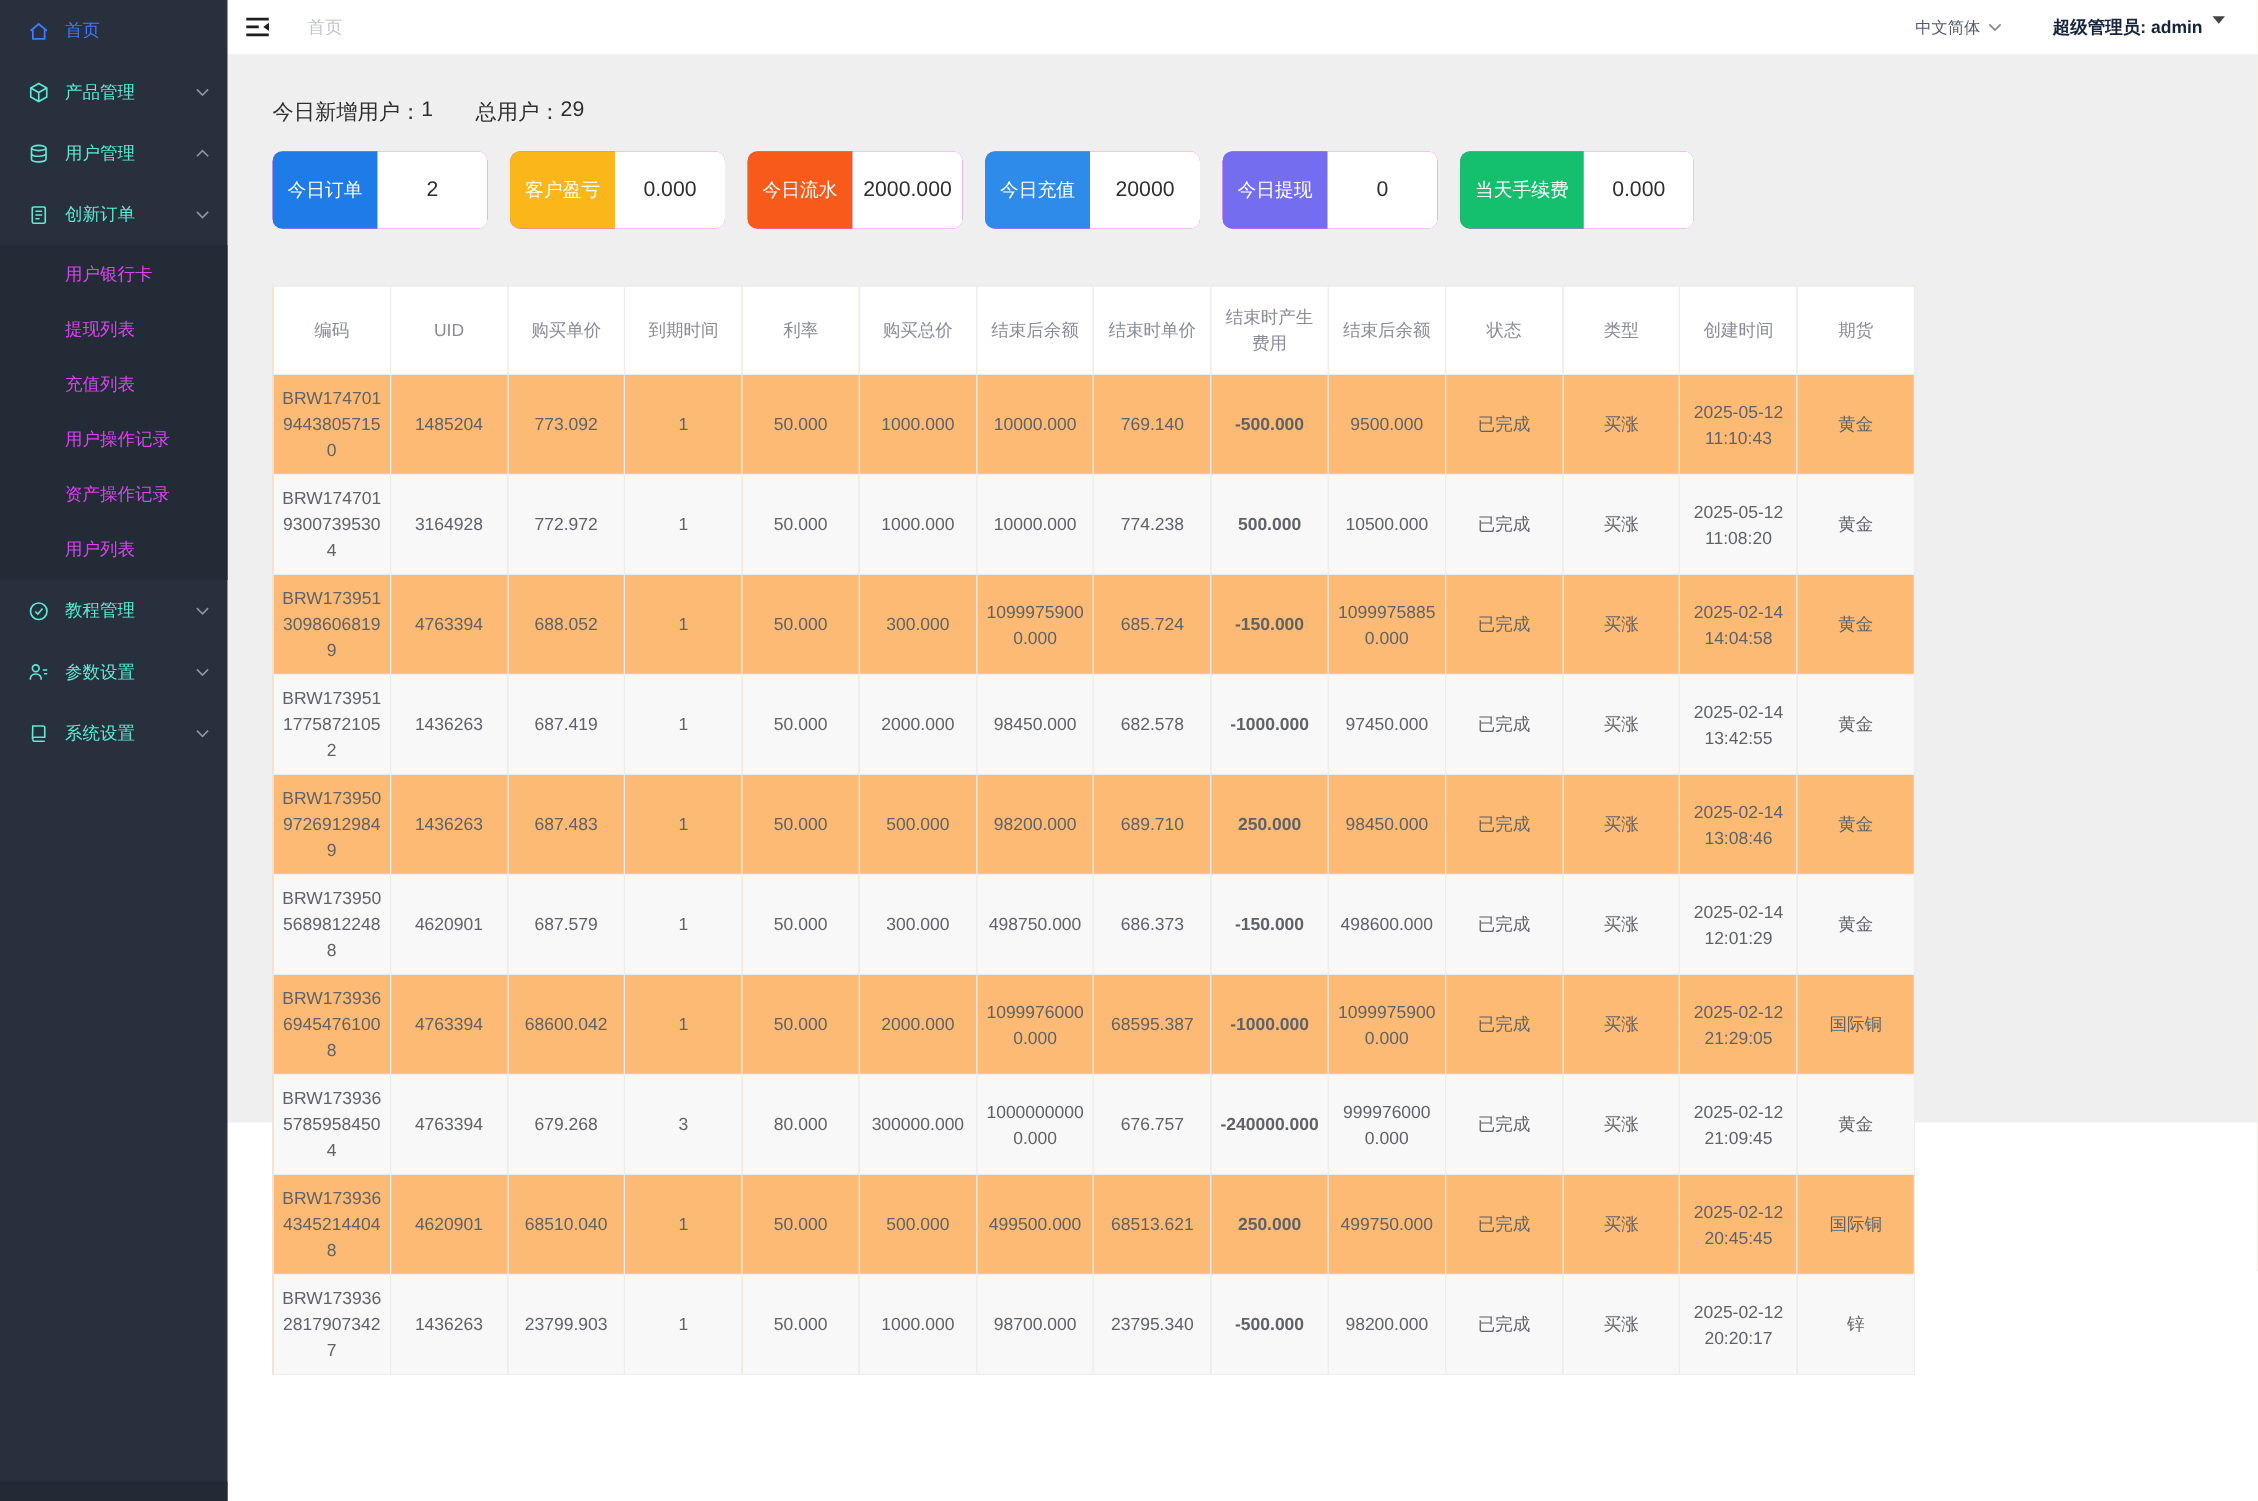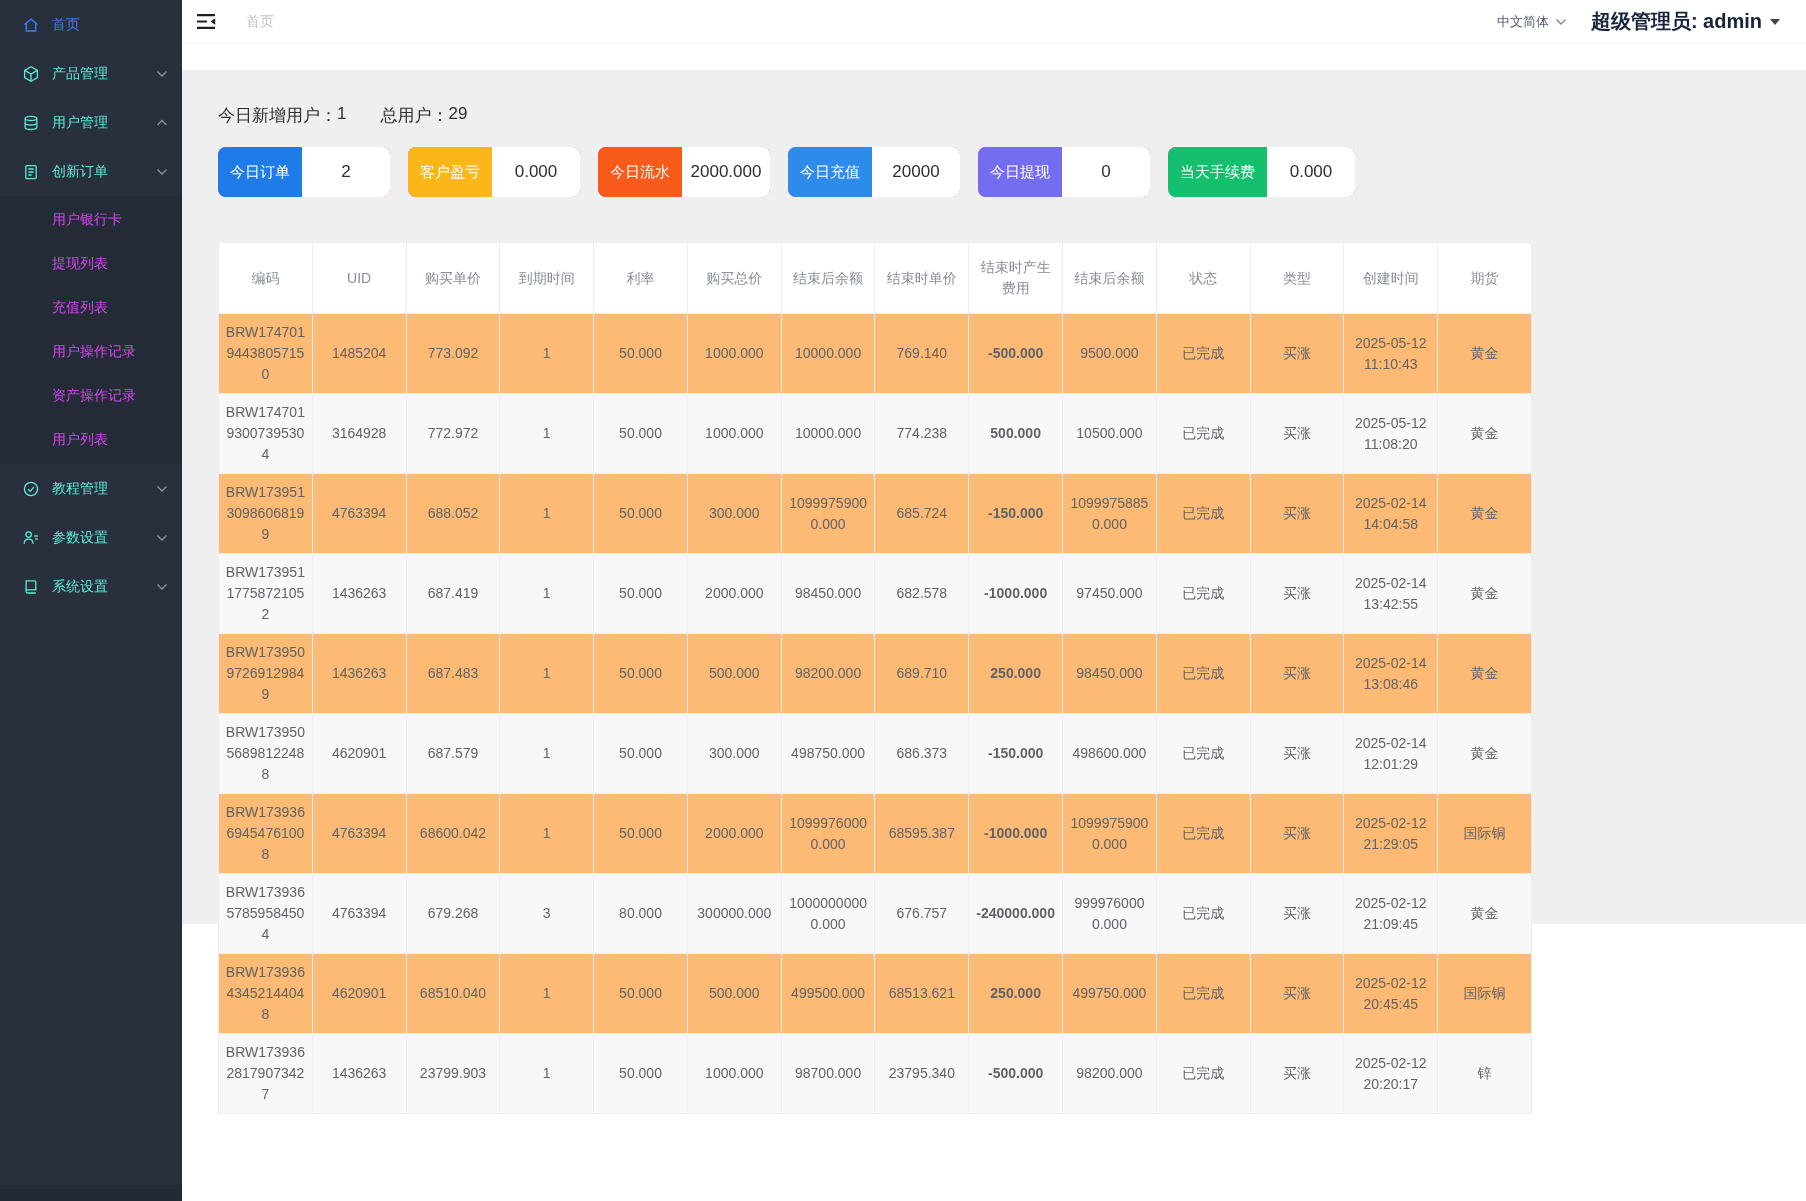--- a/index.html
+++ b/index.html
@@ -21,31 +21,31 @@
   .sidebar-footer { position:absolute; bottom:0; left:0; width:100%; height:16px; background:#222a35; }
 
   
   .topbar { position:absolute; left:182px; top:0; width:1624px; height:44px; background:#fff;
     display:flex; align-items:center; border-bottom:1px solid #f3f3f3; }
   .burger { margin-left:14px; display:flex; align-items:center; cursor:pointer; }
   .crumb { margin-left:30px; color:#c0c4cc; font-size:14px; }
   .top-right { margin-left:auto; display:flex; align-items:center; padding-right:26px; }
   .lang { display:flex; align-items:center; color:#515a6e; font-size:13px; cursor:pointer; }
   .lang .chev { margin-left:6px; color:#808695; display:flex; }
-  .admin { display:flex; align-items:center; margin-left:24px; color:#17233d; font-size:20px;
+  .admin { display:flex; margin-left:40px; color:#17233d; font-size:14px;
     font-weight:700; cursor:pointer; }
   .admin .caret { width:0; height:0; border-left:5px solid transparent; border-right:5px solid transparent;
     border-top:6px solid #444; margin-left:8px; }
 
   
-  .gray { position:absolute; left:182px; top:44px; width:1624px; height:854px; background:#efeff0;margin-top:26px; }
+  .gray { position:absolute; left:182px; top:44px; width:1624px; height:854px; background:#efeff0; }
   .stats-line { padding:34px 0 0 36px; font-size:17px; color:#2e2e2e; display:flex; }
   .stats-line .num { margin-right:34px; }
   .cards { display:flex; gap:18px; margin:20px 0 0 36px; }
-  .card { display:flex; height:50px; border-radius:8px; overflow:hidden; background:#d946ef; }
+  .card { display:flex; height:62px; border-radius:8px; overflow:hidden; background:#d946ef; }
   .card-label { color:#fff; font-size:15px; display:flex; align-items:center; padding:0 12px; }
   .card-value { min-width:88px; padding:0 8px; display:flex; align-items:center; justify-content:center;
     font-size:17px; color:#2e2e2e; background:#fff; }
 
   
   table.grid { margin:45px 0 0 36px; width:1314px; border-collapse:collapse; table-layout:fixed;
     background:#fdba74; }
   table.grid th { padding:14px 6px; font-weight:400; font-size:14px; color:#878d98; text-align:center;
     border:1px solid #ebedf0; line-height:21px; word-break:break-all; background:#fff; }
   table.grid td { padding:8px 6px; font-size:14px; color:#5f6368; text-align:center;

